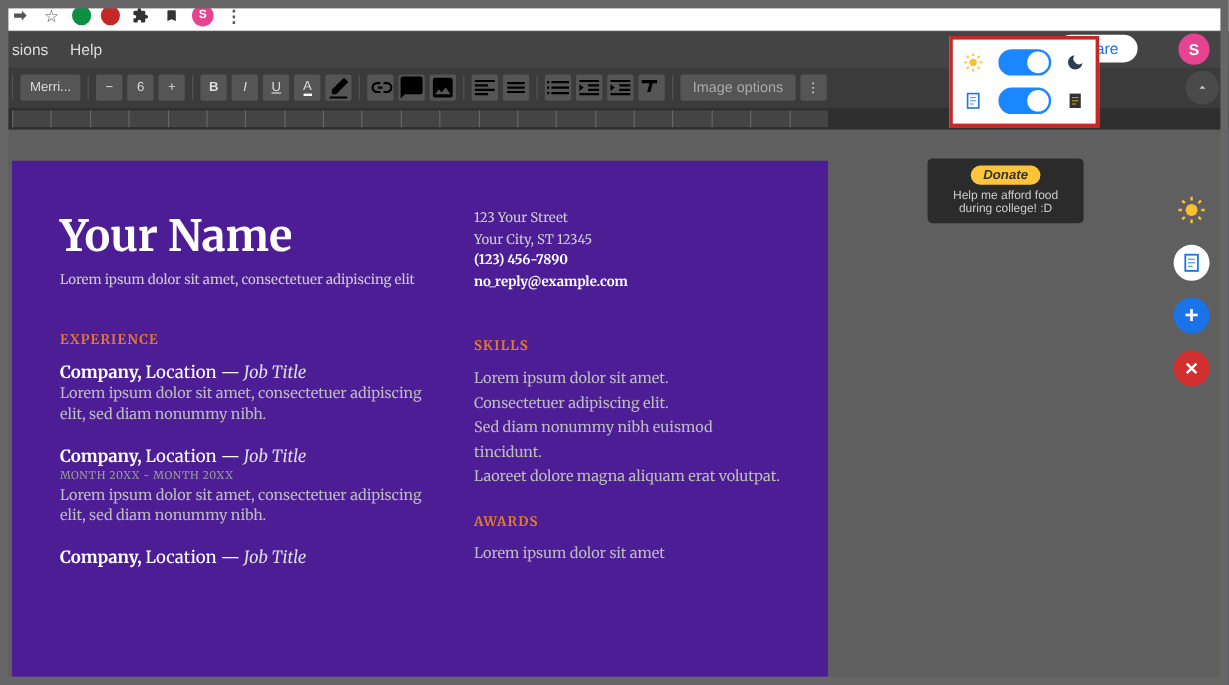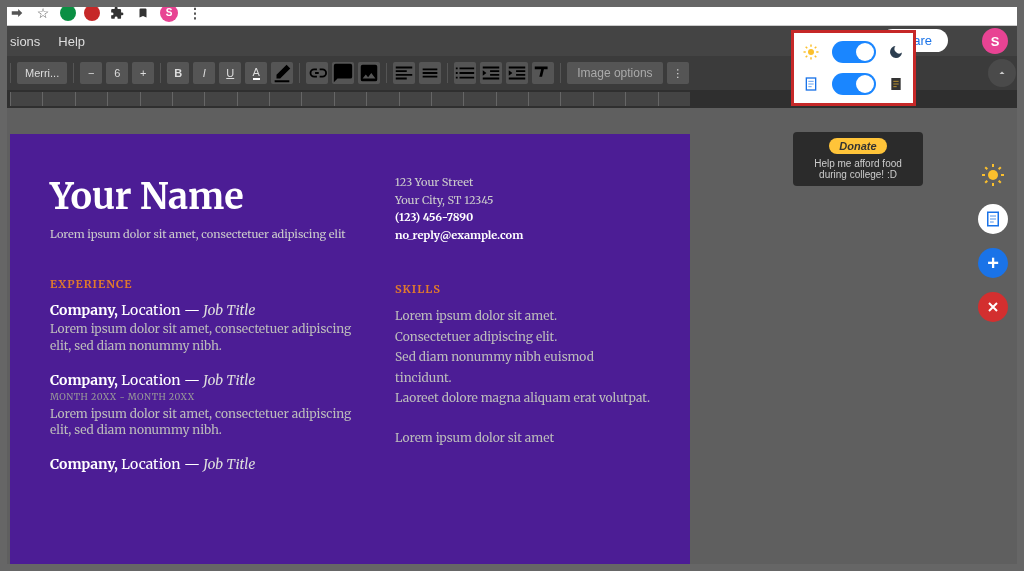--- a/index.html
+++ b/index.html
@@ -165,21 +165,21 @@
     width:44px; height:22px; background:#1a86ff; border-radius:11px;
     position:relative;
   }
   .toggle::after {
     content:''; position:absolute; right:2px; top:2px;
     width:18px; height:18px; background:#fff; border-radius:50%;
   }
   
   .donate-box {
     position:absolute;
-    top: 132px; right:101px;
+    top: 132px; right:121px;
     width:130px;
     background:#2b2b2b;
     padding:6px;
     border-radius:4px;
     text-align:center;
     color:#ccc;
     font-size:10px;
     z-index:5;
   }
   .donate-btn {
@@ -405,20 +405,21 @@
     </div>
 
     <div class="sec-head">SKILLS</div>
     <div class="skill-body" id="skills-body">
         <div>Lorem ipsum dolor sit amet.</div>
         <div>Consectetuer adipiscing elit.</div>
         <div>Sed diam nonummy nibh euismod tincidunt.</div>
         <div>Laoreet dolore magna aliquam erat volutpat.</div>
       </div>
 
+    <div class="sec-head">AWARDS</div>
     <div class="skill-body">Lorem ipsum dolor sit amet</div>
   </div>
 </div>
 
 <div class="ext-popup">
   <div class="ext-row">
     <div class="ext-ic">
       <svg viewBox="0 0 24 24" width="18" height="18">
           <circle cx="12" cy="12" r="4" fill="#fbc02d"></circle>
           <g stroke="#fbc02d" stroke-width="2">

